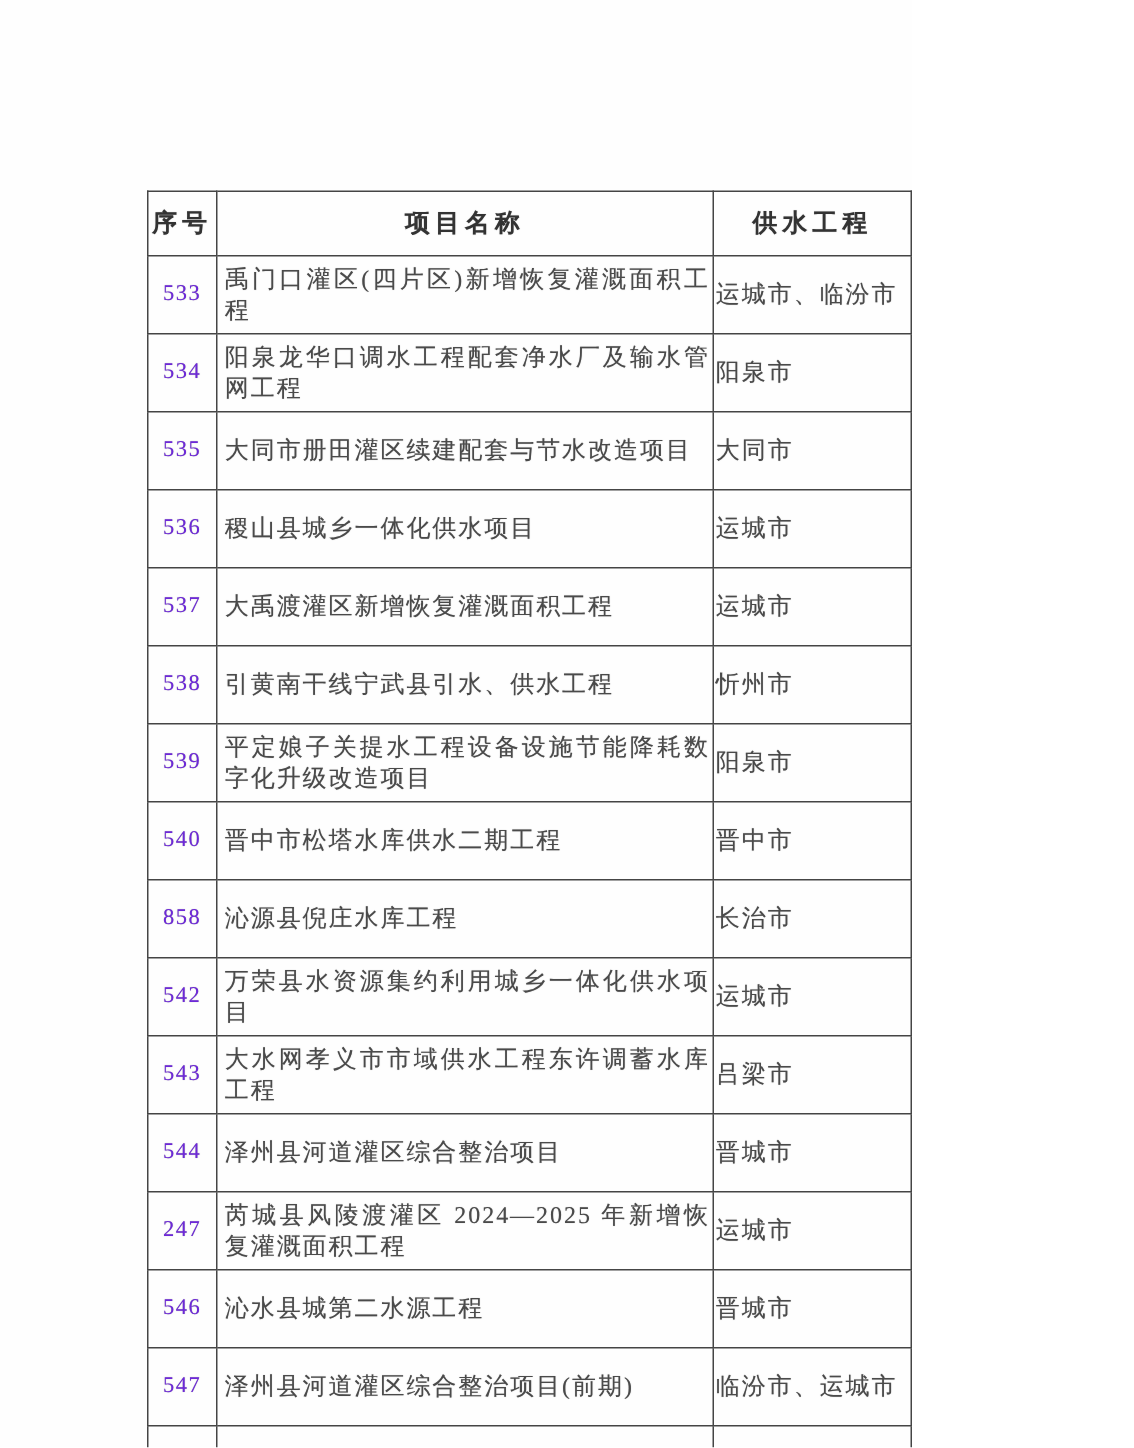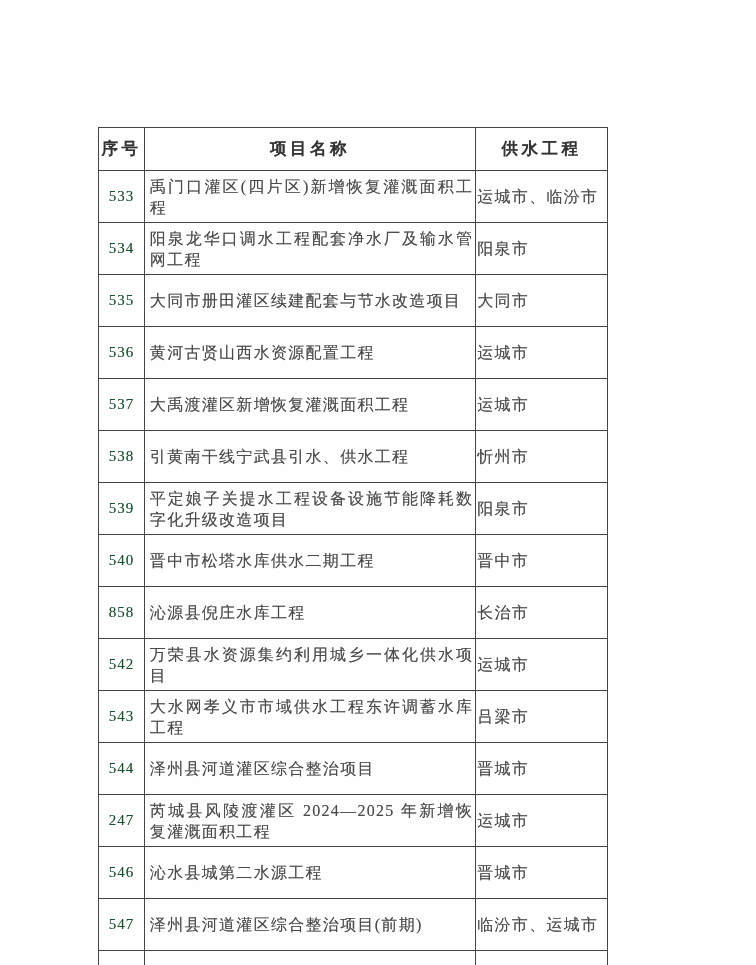--- a/index.html
+++ b/index.html
@@ -45,21 +45,21 @@
   .doc-table td {
     height: 45px;
     font-size: 16px;
     line-height: 21px;
     padding: 0;
   }
   td.cell-index {
     text-align: center;
     font-size: 15px;
     letter-spacing: 1px;
-    color: #14532d;
+    color: #6d28d9;
   }
   td.cell-name {
     text-align: justify;
     letter-spacing: 1.3px;
     padding: 3px 2px 3px 5px;
     margin-left: 13px;
   }
   td.cell-loc {
     text-align: left;
     letter-spacing: 1.3px;
@@ -98,21 +98,21 @@
   </tr>
 
   <tr>
     <td class="cell-index">535</td>
     <td class="cell-name">大同市册田灌区续建配套与节水改造项目</td>
     <td class="cell-loc">大同市</td>
   </tr>
 
   <tr>
     <td class="cell-index">536</td>
-    <td class="cell-name">黄河古贤山西水资源配置工程</td>
+    <td class="cell-name">稷山县城乡一体化供水项目</td>
     <td class="cell-loc">运城市</td>
   </tr>
 
   <tr>
     <td class="cell-index">537</td>
     <td class="cell-name">大禹渡灌区新增恢复灌溉面积工程</td>
     <td class="cell-loc">运城市</td>
   </tr>
 
   <tr>

